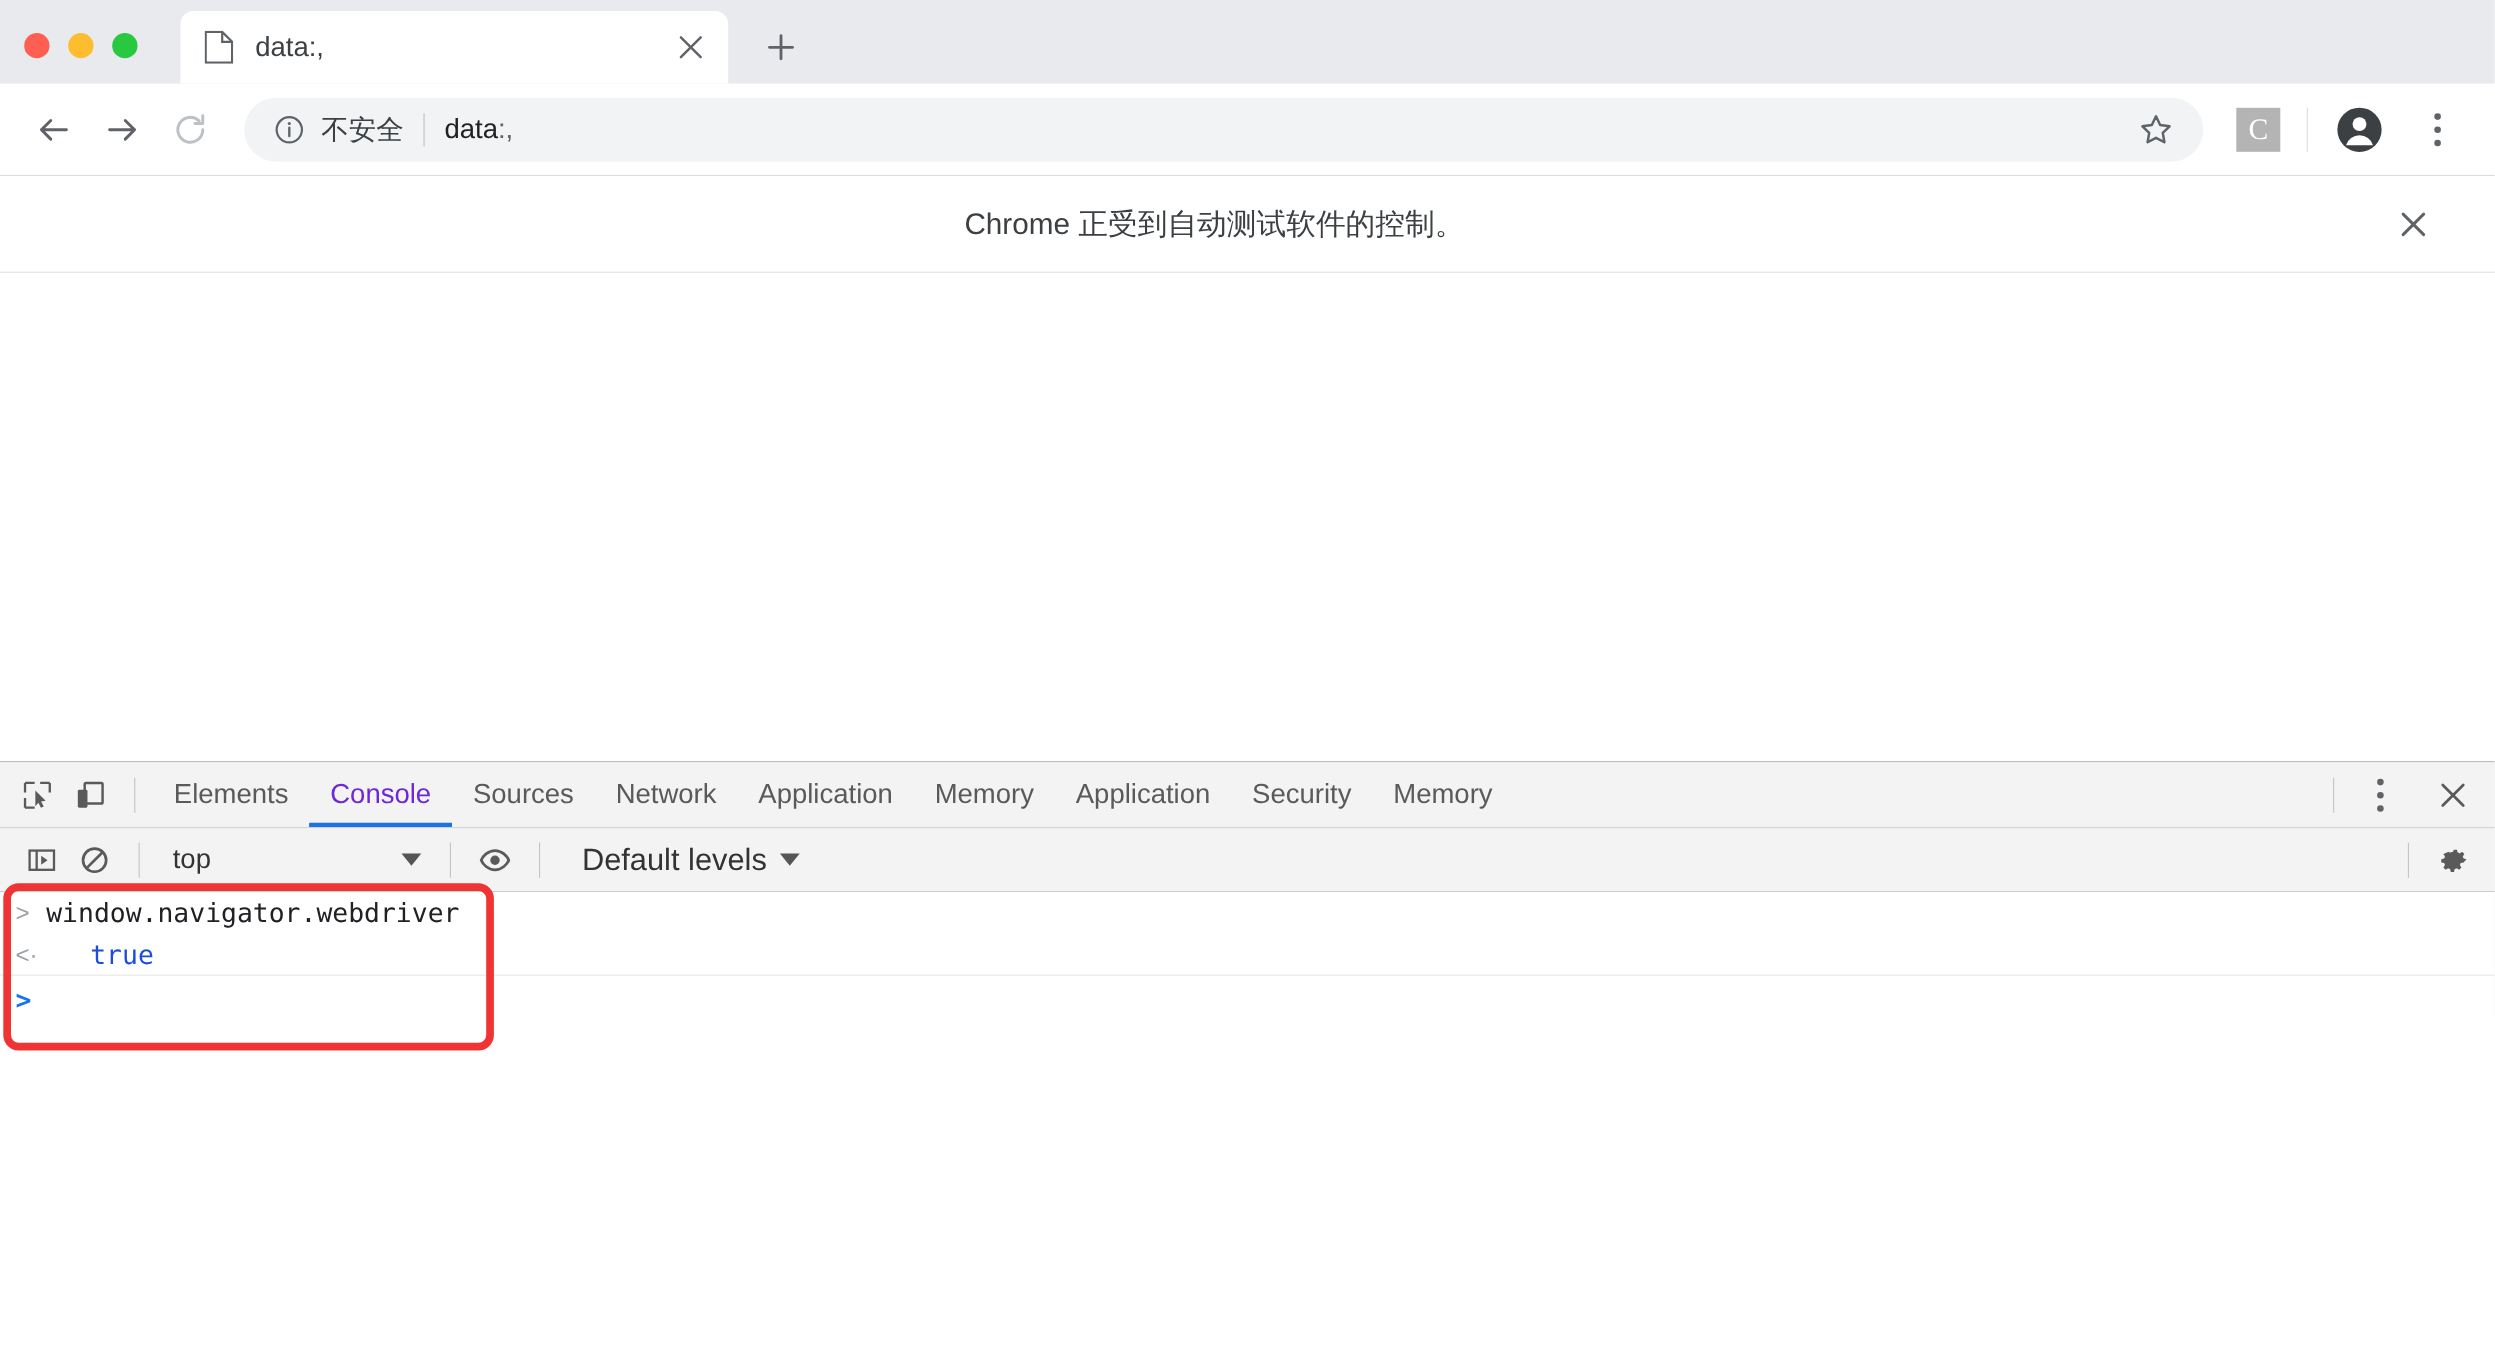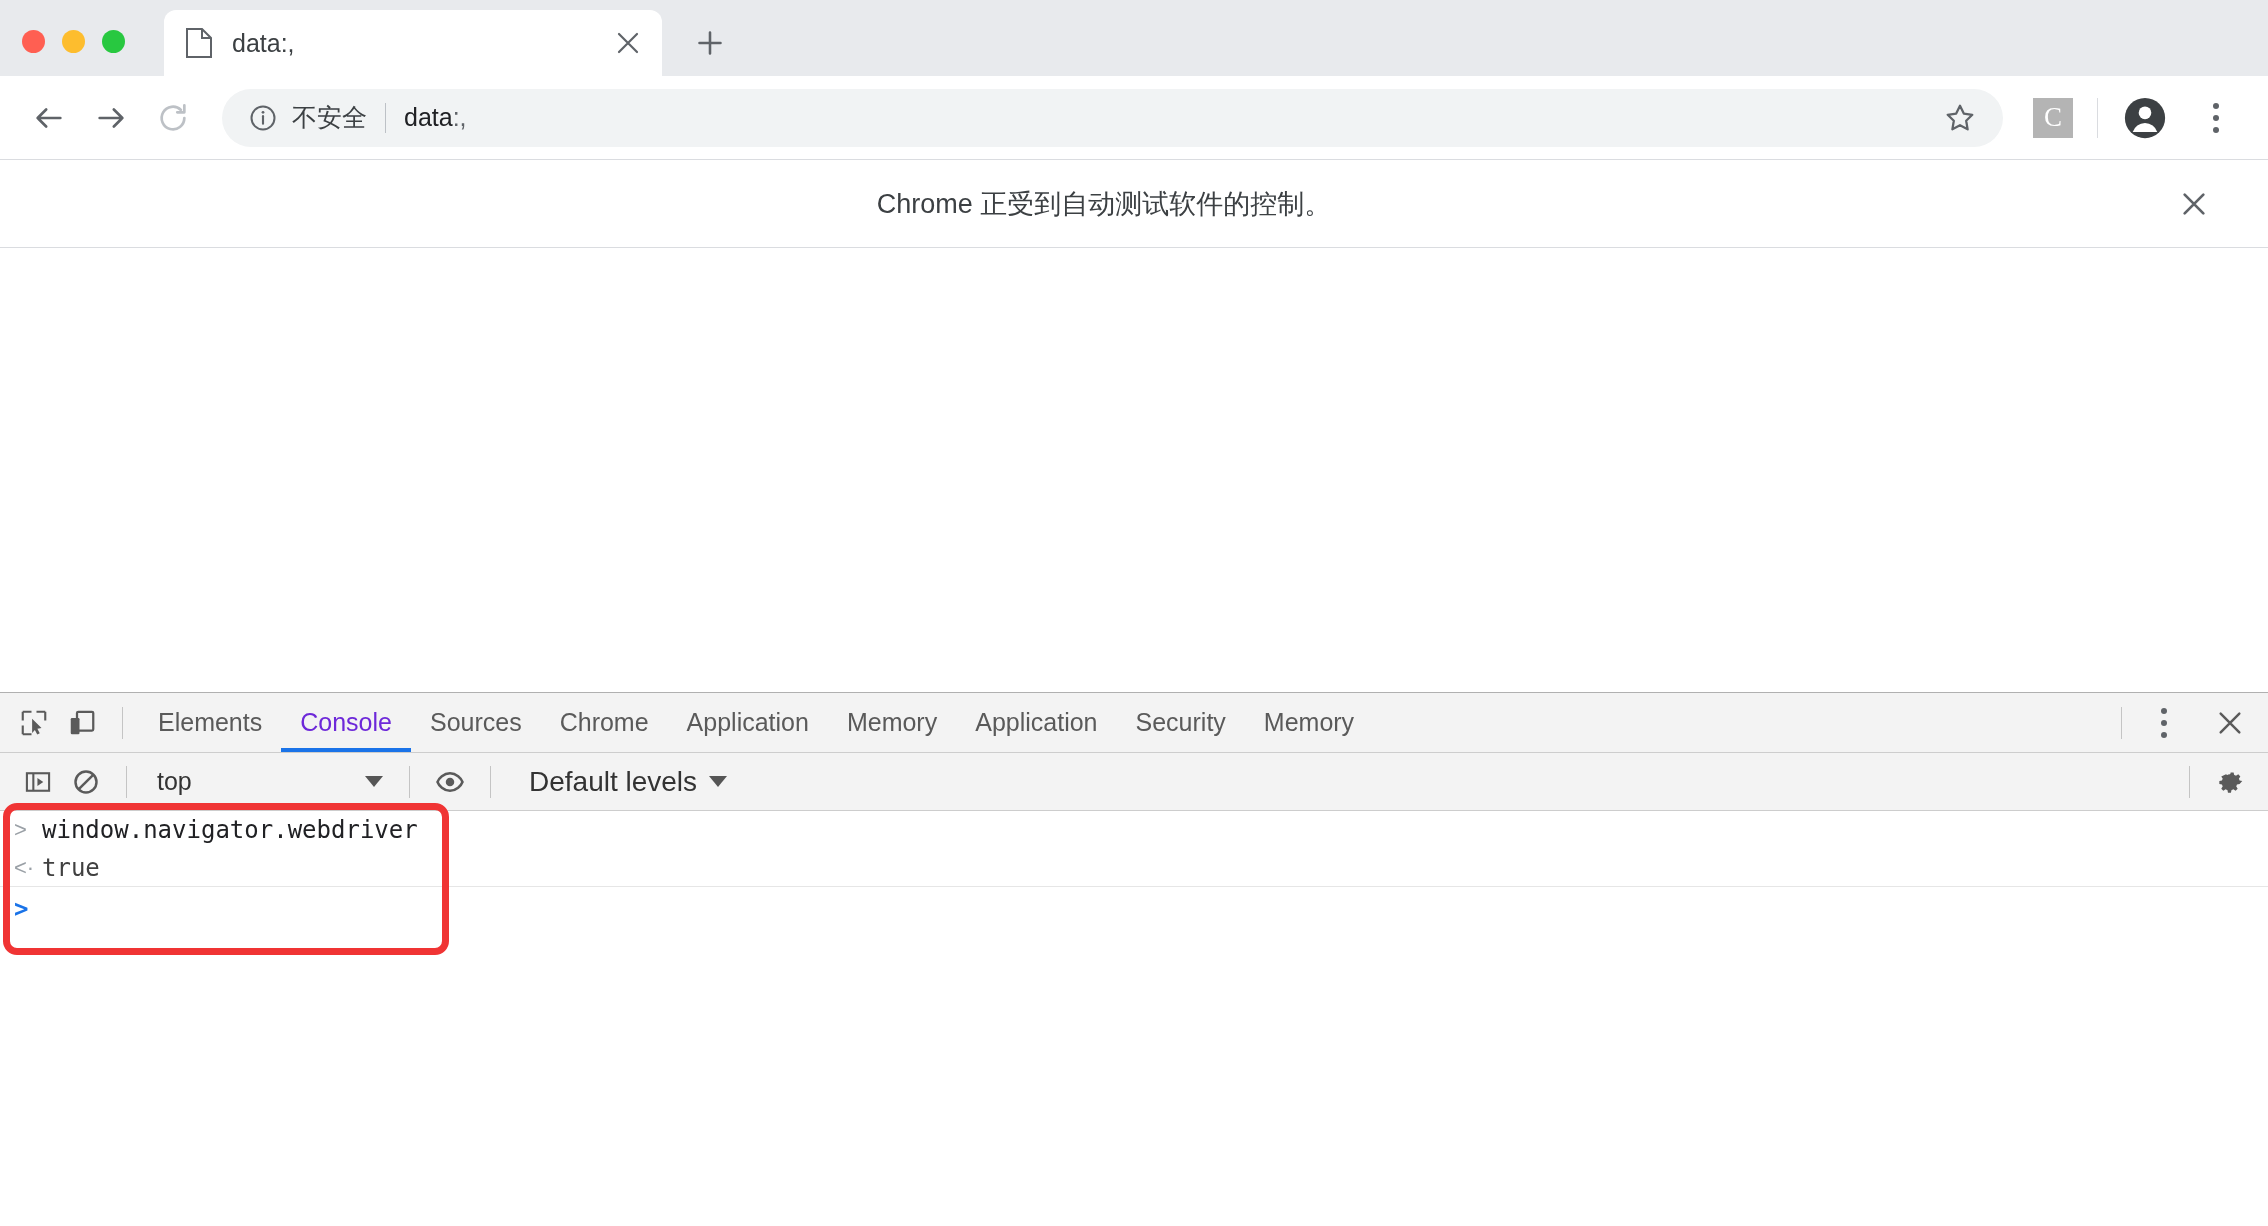--- a/index.html
+++ b/index.html
@@ -241,21 +241,21 @@
     font-size: 24px;
   }
   .c-row.sep { border-bottom: 1px solid #e6e6e6; }
   .c-gutter {
     width: 28px; flex: none;
     color: #9aa0a6;
     font-size: 22px;
     font-family: "Liberation Sans", sans-serif;
   }
   .c-input-text { color: #202124; }
-  .c-result { color: #404040; }
+  .c-result { color: #1d4ed8; margin-left: 40px; }
   .c-prompt-row { height: 44px; }
   .c-prompt-arrow { color: #1a73e8; font-size: 24px; width: 28px; flex: none; font-weight: bold; }
 
   .redbox {
     position: absolute;
     left: 3px;
     top: -8px;
     width: 446px;
     height: 152px;
     border: 7px solid #f03434;
@@ -371,21 +371,21 @@
       <svg width="30" height="30" viewBox="0 0 24 24">
           <rect x="8" y="3" width="13" height="15" rx="1" fill="none" stroke="currentColor" stroke-width="1.8"></rect>
           <rect x="3" y="8" width="7" height="13" rx="1" fill="currentColor"></rect>
         </svg>
     </span>
     <span class="dt-vdiv"></span>
 
     <span class="dt-tab">Elements</span>
     <span class="dt-tab selected">Console</span>
     <span class="dt-tab">Sources</span>
-    <span class="dt-tab">Chrome</span>
+    <span class="dt-tab">Network</span>
     <span class="dt-tab">Application</span>
     <span class="dt-tab">Memory</span>
     <span class="dt-tab">Application</span>
     <span class="dt-tab">Security</span>
     <span class="dt-tab">Memory</span>
 
     <span class="dt-spacer"></span>
     <span class="dt-vdiv"></span>
     <span class="kebab" style="margin-left:0">
         <i></i>

